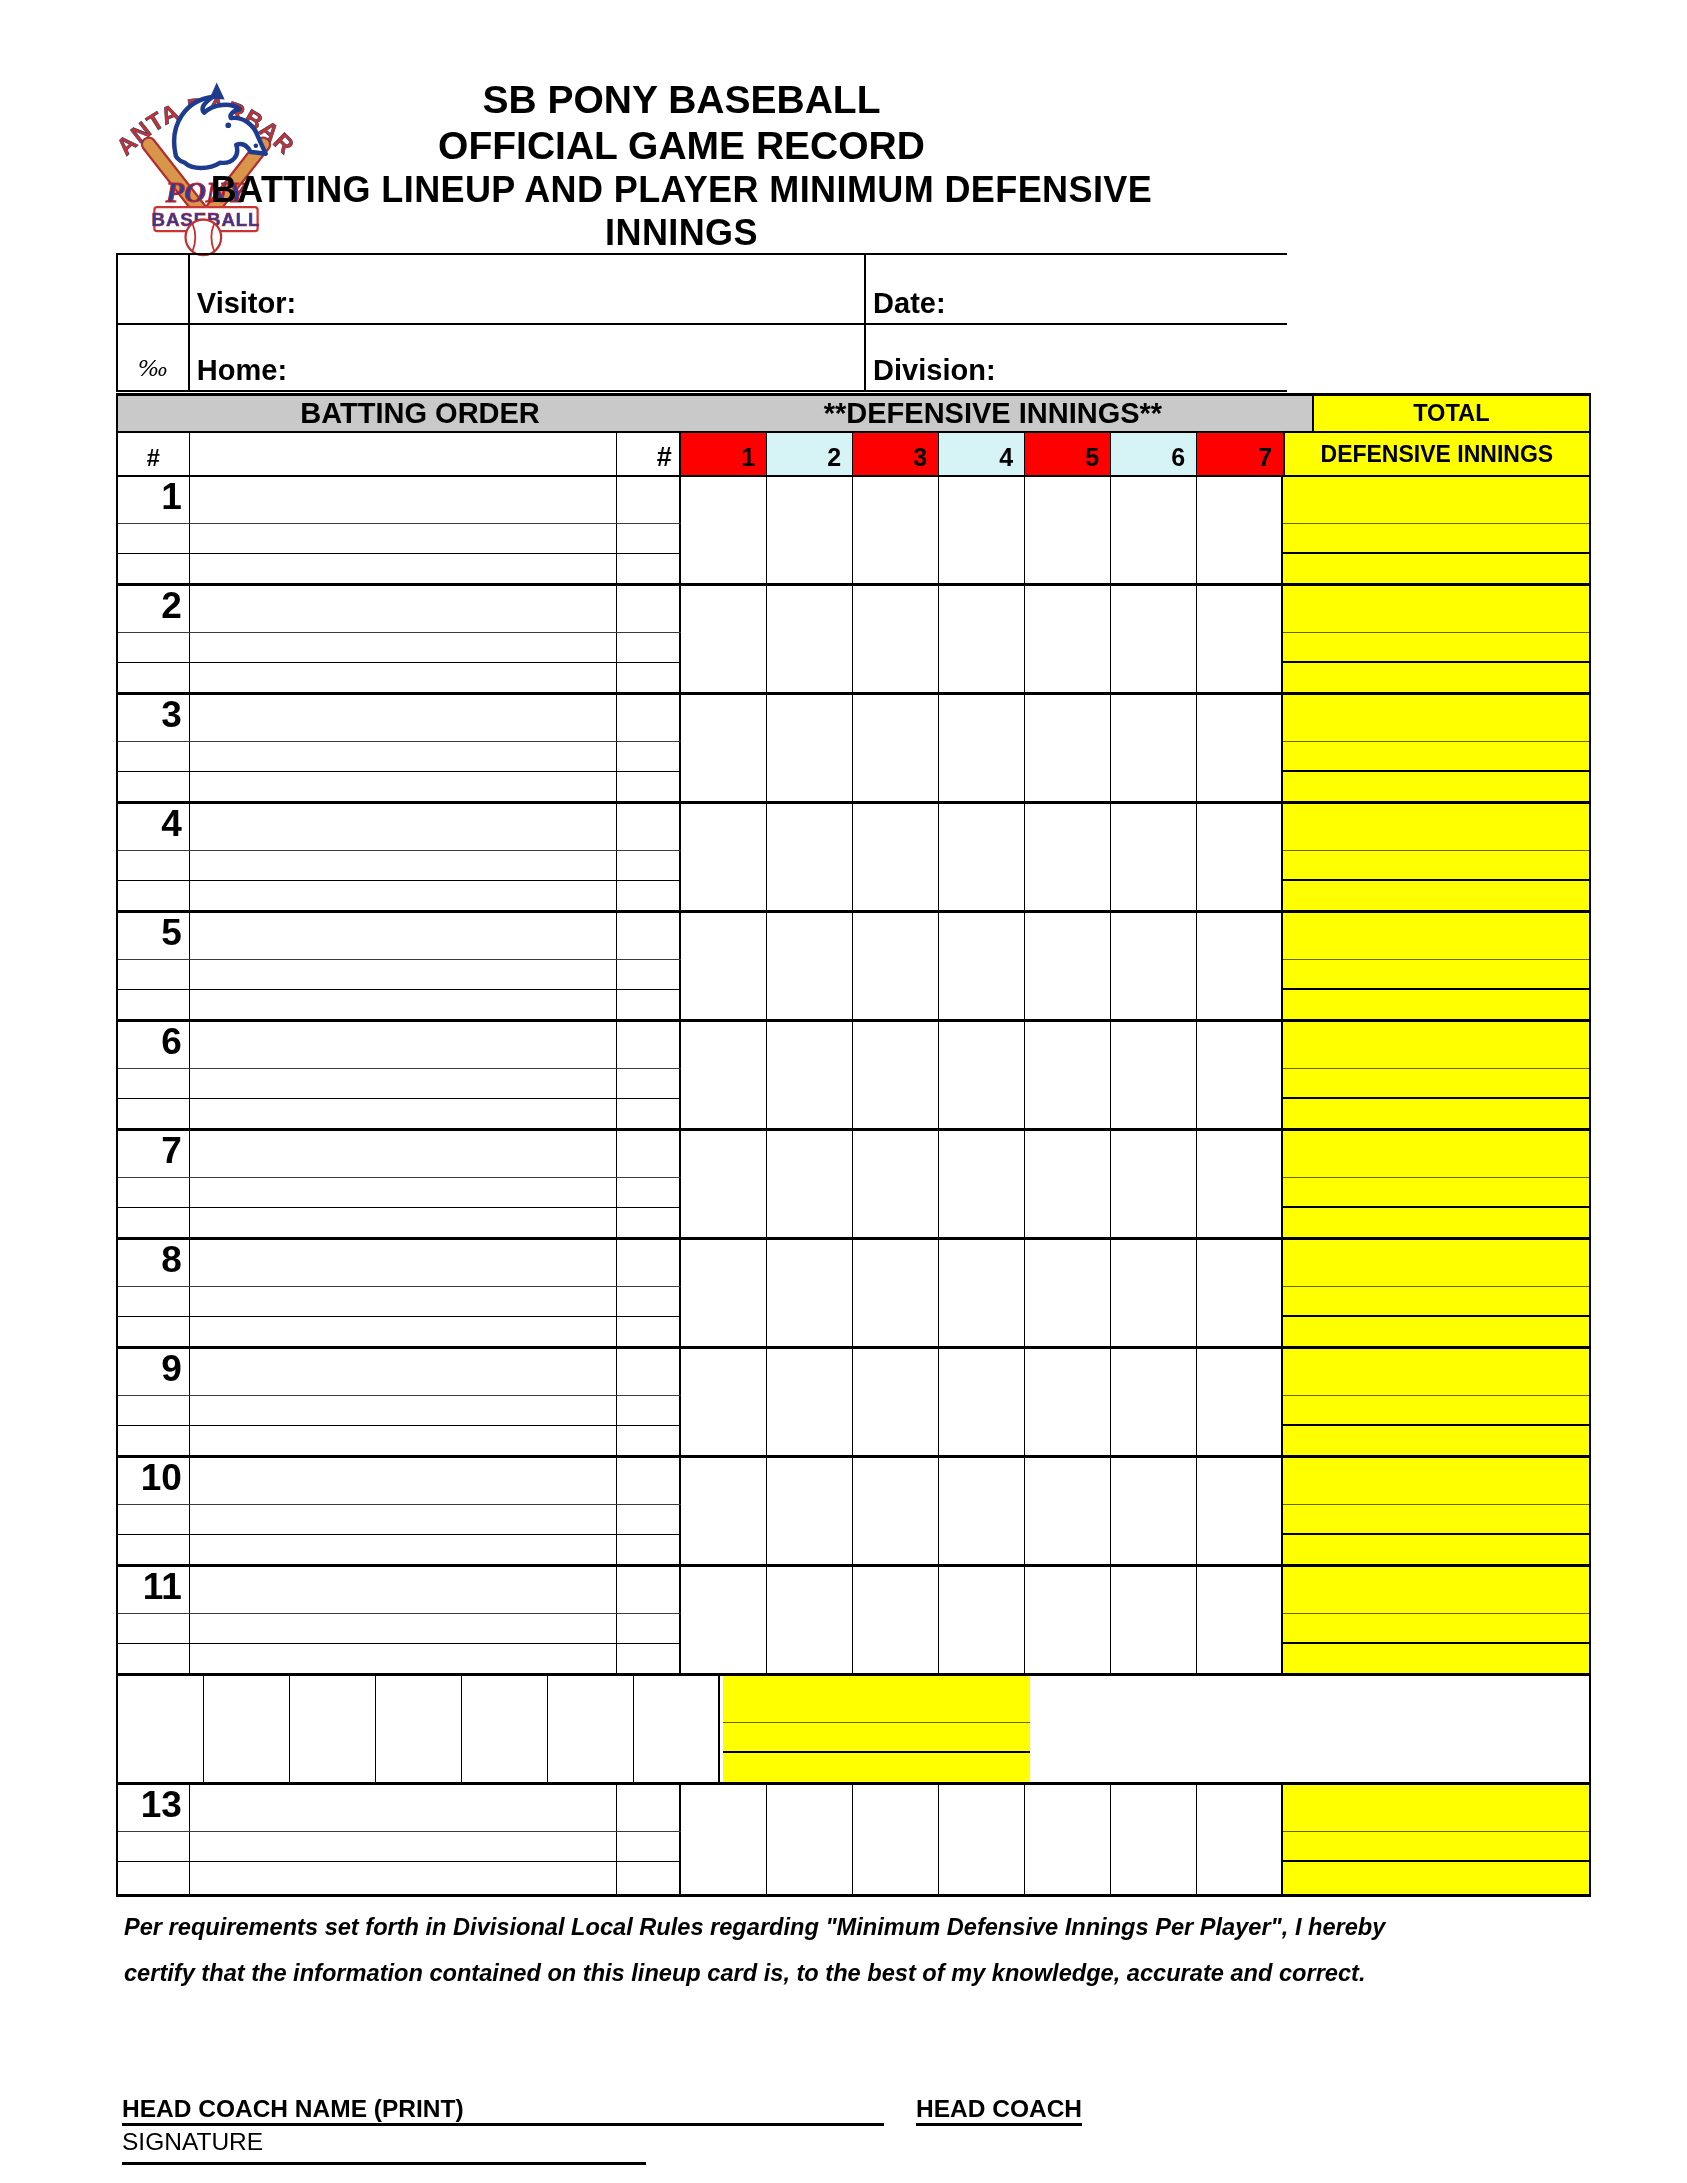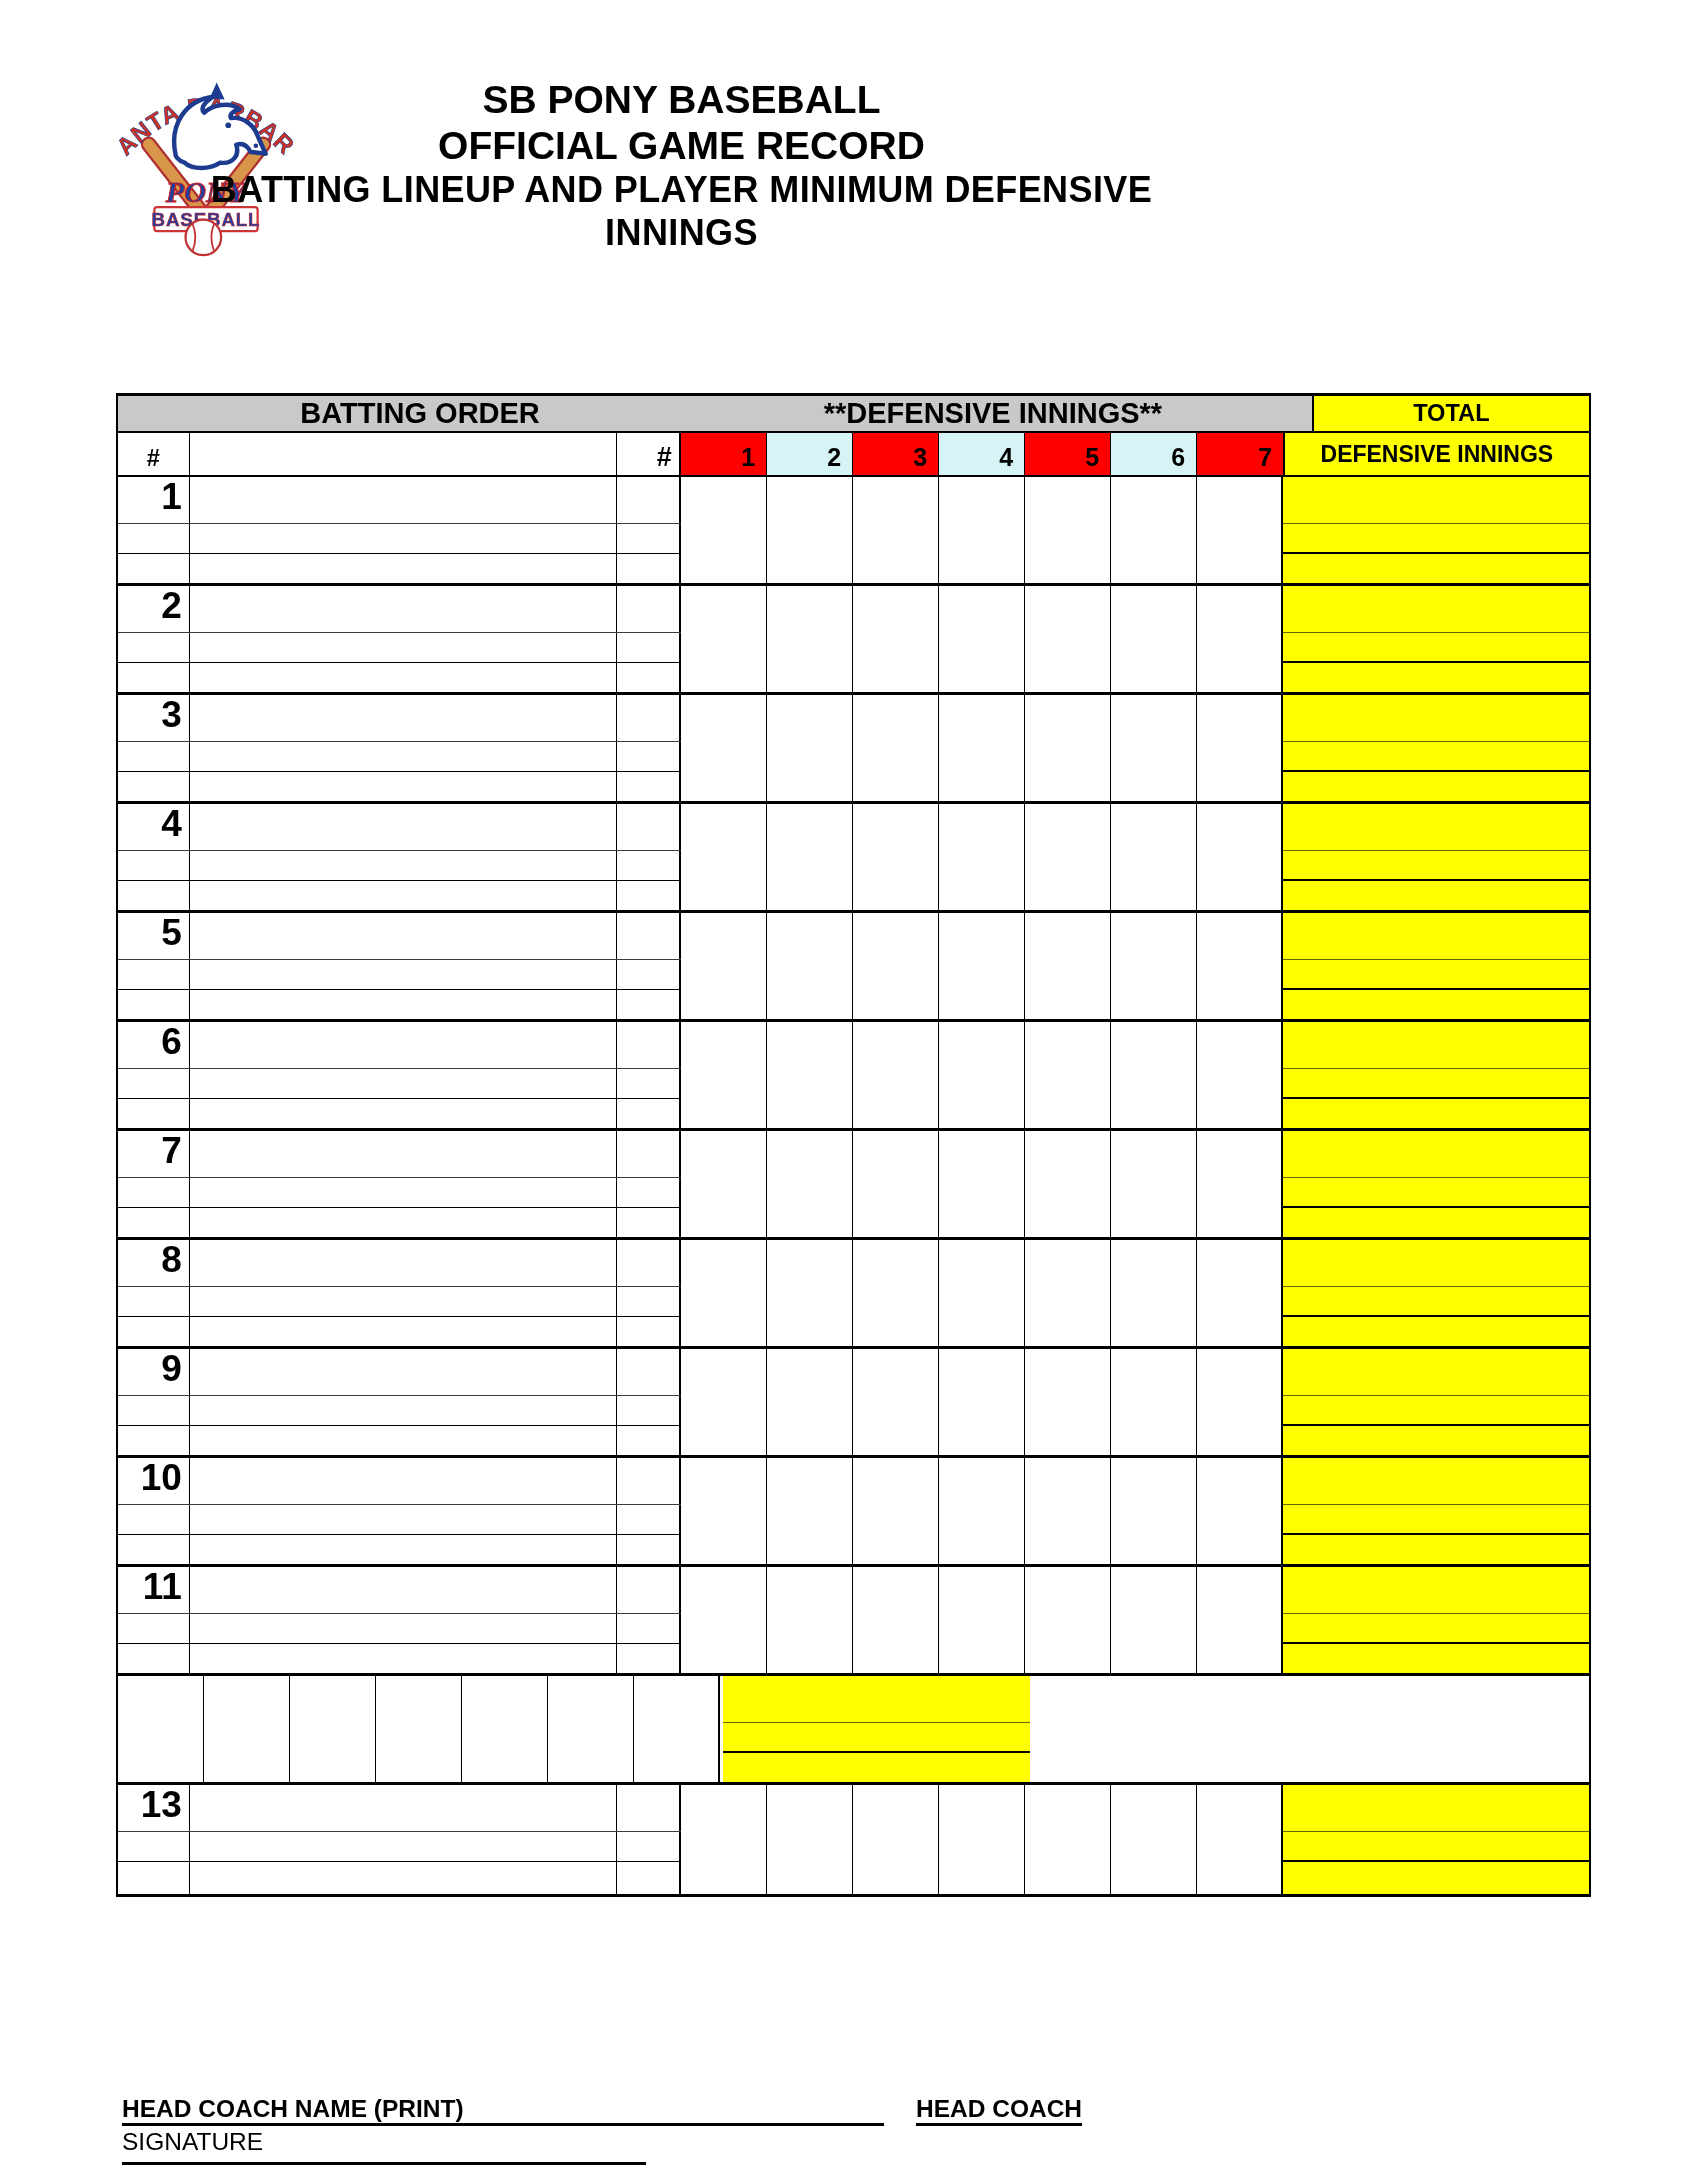--- a/index.html
+++ b/index.html
@@ -95,20 +95,40 @@
       <path d="M109,173 Q103,188 109,203" fill="none" stroke="#c03030" stroke-width="2"></path>
     </g>
   </svg>
 
   <div class="titles">
     <div class="title-1">SB PONY BASEBALL</div>
     <div class="title-2">OFFICIAL GAME RECORD</div>
     <div class="title-3">BATTING LINEUP AND PLAYER MINIMUM DEFENSIVE INNINGS</div>
   </div>
 
+  <div class="info-table">
+    <div class="info-row r1">
+      <div class="info-cell c1"></div>
+      <div class="info-cell c2">
+          <span>Visitor:</span>
+        </div>
+      <div class="info-cell c3">
+          <span>Date:</span>
+        </div>
+    </div>
+    <div class="info-row r2">
+      <div class="info-cell c1">‰</div>
+      <div class="info-cell c2">
+          <span>Home:</span>
+        </div>
+      <div class="info-cell c3">
+          <span>Division:</span>
+        </div>
+    </div>
+  </div>
 
   <div class="main-table">
     <div class="band">
       <div class="band-sec band-batting">BATTING ORDER</div>
       <div class="band-sec band-defense">**DEFENSIVE INNINGS**</div>
       <div class="band-sec band-total">TOTAL</div>
     </div>
     <div class="subheader">
       <div class="sh-cell sh-order">#</div>
       <div class="sh-cell sh-name"></div>
@@ -533,20 +553,24 @@
           </div>
           <div class="gtotal">
             <div class="tc1"></div>
             <div class="tc2"></div>
             <div class="tc3"></div>
           </div>
         </div>
       </div>
   </div>
 
+  <div class="cert">
+    <div>Per requirements set forth in Divisional Local Rules regarding "Minimum Defensive Innings Per Player", I hereby</div>
+    <div>certify that the information contained on this lineup card is, to the best of my knowledge, accurate and correct.</div>
+  </div>
 
   <div class="coach-print-line">
     <span>HEAD COACH NAME (PRINT)</span>
   </div>
   <div class="coach-label">
     <span>HEAD COACH</span>
   </div>
   <div class="signature-line">
     <span>SIGNATURE</span>
   </div>

